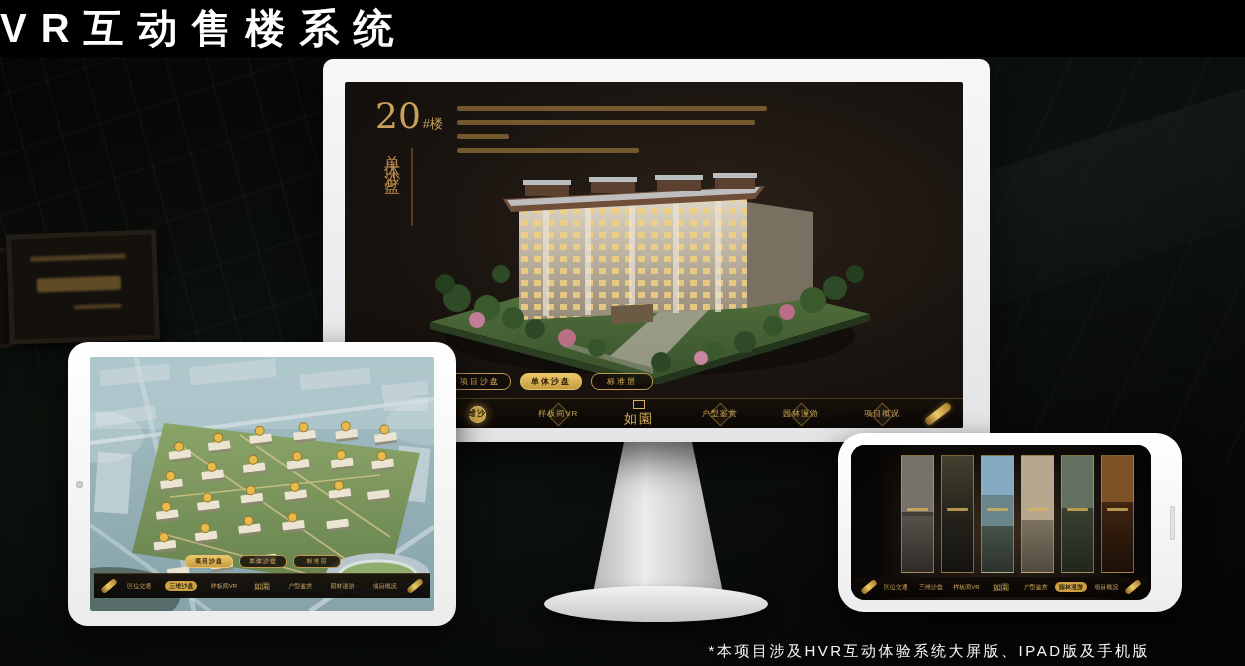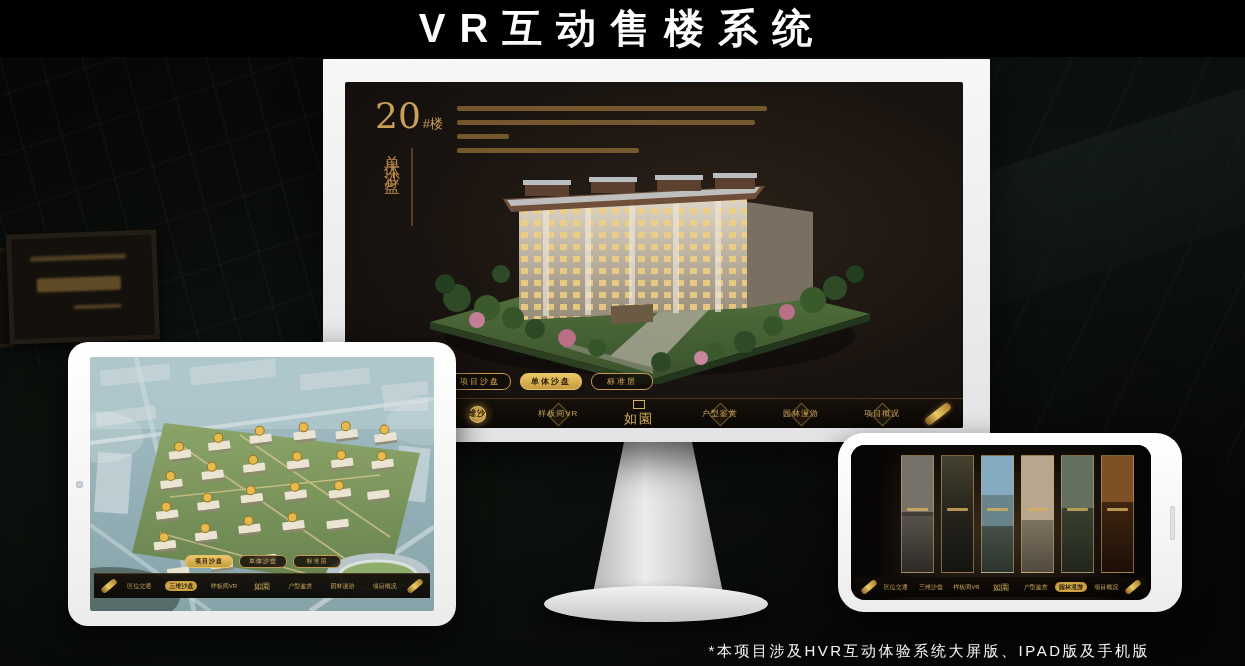--- a/index.html
+++ b/index.html
@@ -27,25 +27,25 @@
     background:#14110d;border:5px solid #221d15;transform:rotate(-2deg);
     box-shadow:0 6px 14px rgba(0,0,0,.6);}
   .plaque .smudge{position:absolute;background:#8a6a35;filter:blur(1.2px);opacity:.5;border-radius:2px;}
   .plaque .s1{left:18px;top:18px;width:96px;height:5px;}
   .plaque .s2{left:24px;top:40px;width:84px;height:14px;opacity:.65;}
   .plaque .s3{left:60px;top:68px;width:48px;height:4px;}
   .plaque2{position:absolute;left:-30px;top:248px;width:34px;height:92px;
     background:#110e0b;border:4px solid #1e1a13;transform:rotate(-2deg);}
   
   .title-band{position:absolute;left:0;top:0;width:100%;height:57px;background:#000;
-    display:flex;align-items:center;justify-content:center;}
+    display:flex;align-items:center;justify-content:flex-start;}
   .title-band h1{margin:0;color:#fff;font-size:40px;font-weight:bold;letter-spacing:14px;}
   
   .monitor{position:absolute;left:323px;top:59px;width:667px;height:383px;
-    background:linear-gradient(#f7f7f7,#e4e4e6);border-radius:1px;
+    background:linear-gradient(#f7f7f7,#e4e4e6);border-radius:10px;
     box-shadow:0 16px 40px rgba(0,0,0,.65);z-index:2;}
   .m-screen{position:absolute;left:22px;top:23px;width:618px;height:346px;border-radius:2px;
     background:radial-gradient(ellipse at 60% 42%, #2b2118 0%, #1a1410 55%, #110d0a 100%);
     overflow:hidden;}
   .stand-neck{position:absolute;left:593px;top:441px;width:130px;height:152px;z-index:1;
     clip-path:polygon(24% 0,76% 0,100% 100%,0% 100%);
     background:linear-gradient(90deg,#b9b9bb,#ececee 40%,#d2d2d4 70%,#ababad);}
   .stand-base{position:absolute;left:544px;top:586px;width:224px;height:36px;border-radius:50%;z-index:1;
     background:linear-gradient(#f2f2f3,#c6c6c8);box-shadow:0 8px 14px rgba(0,0,0,.6);}
   

